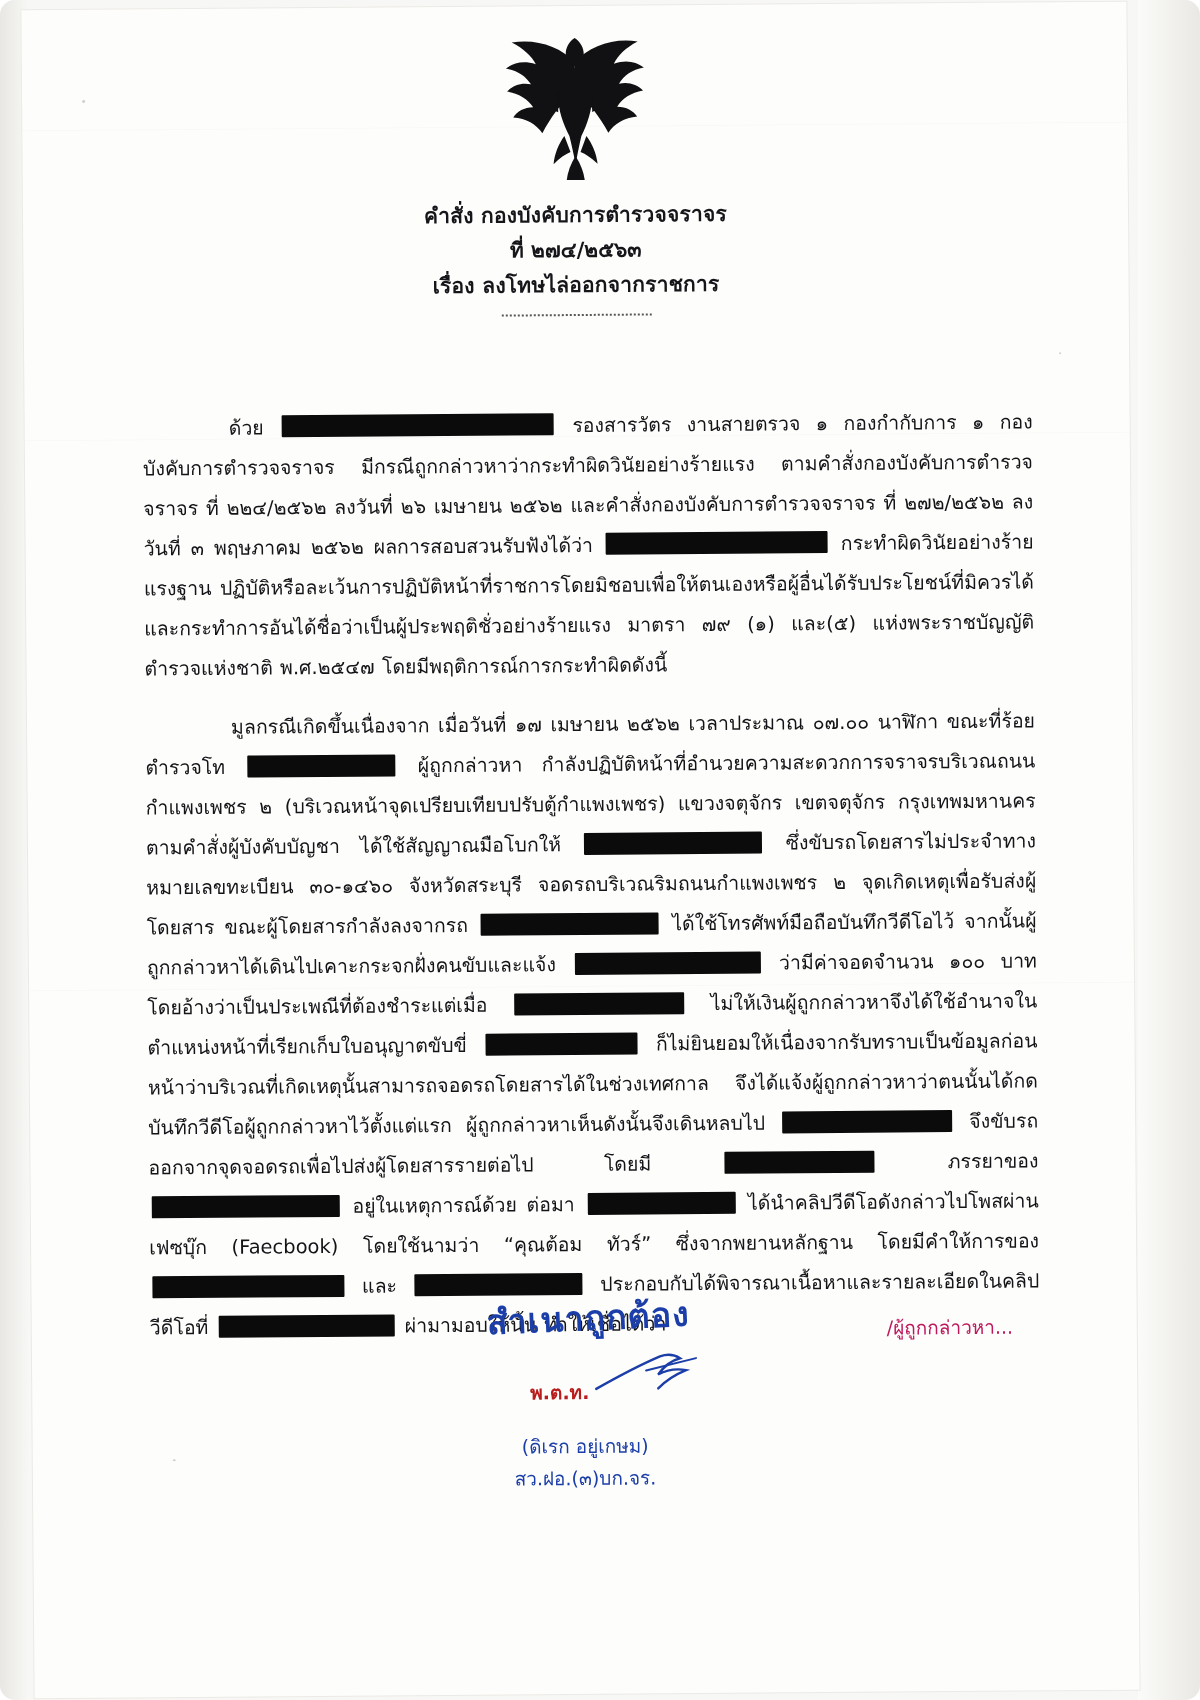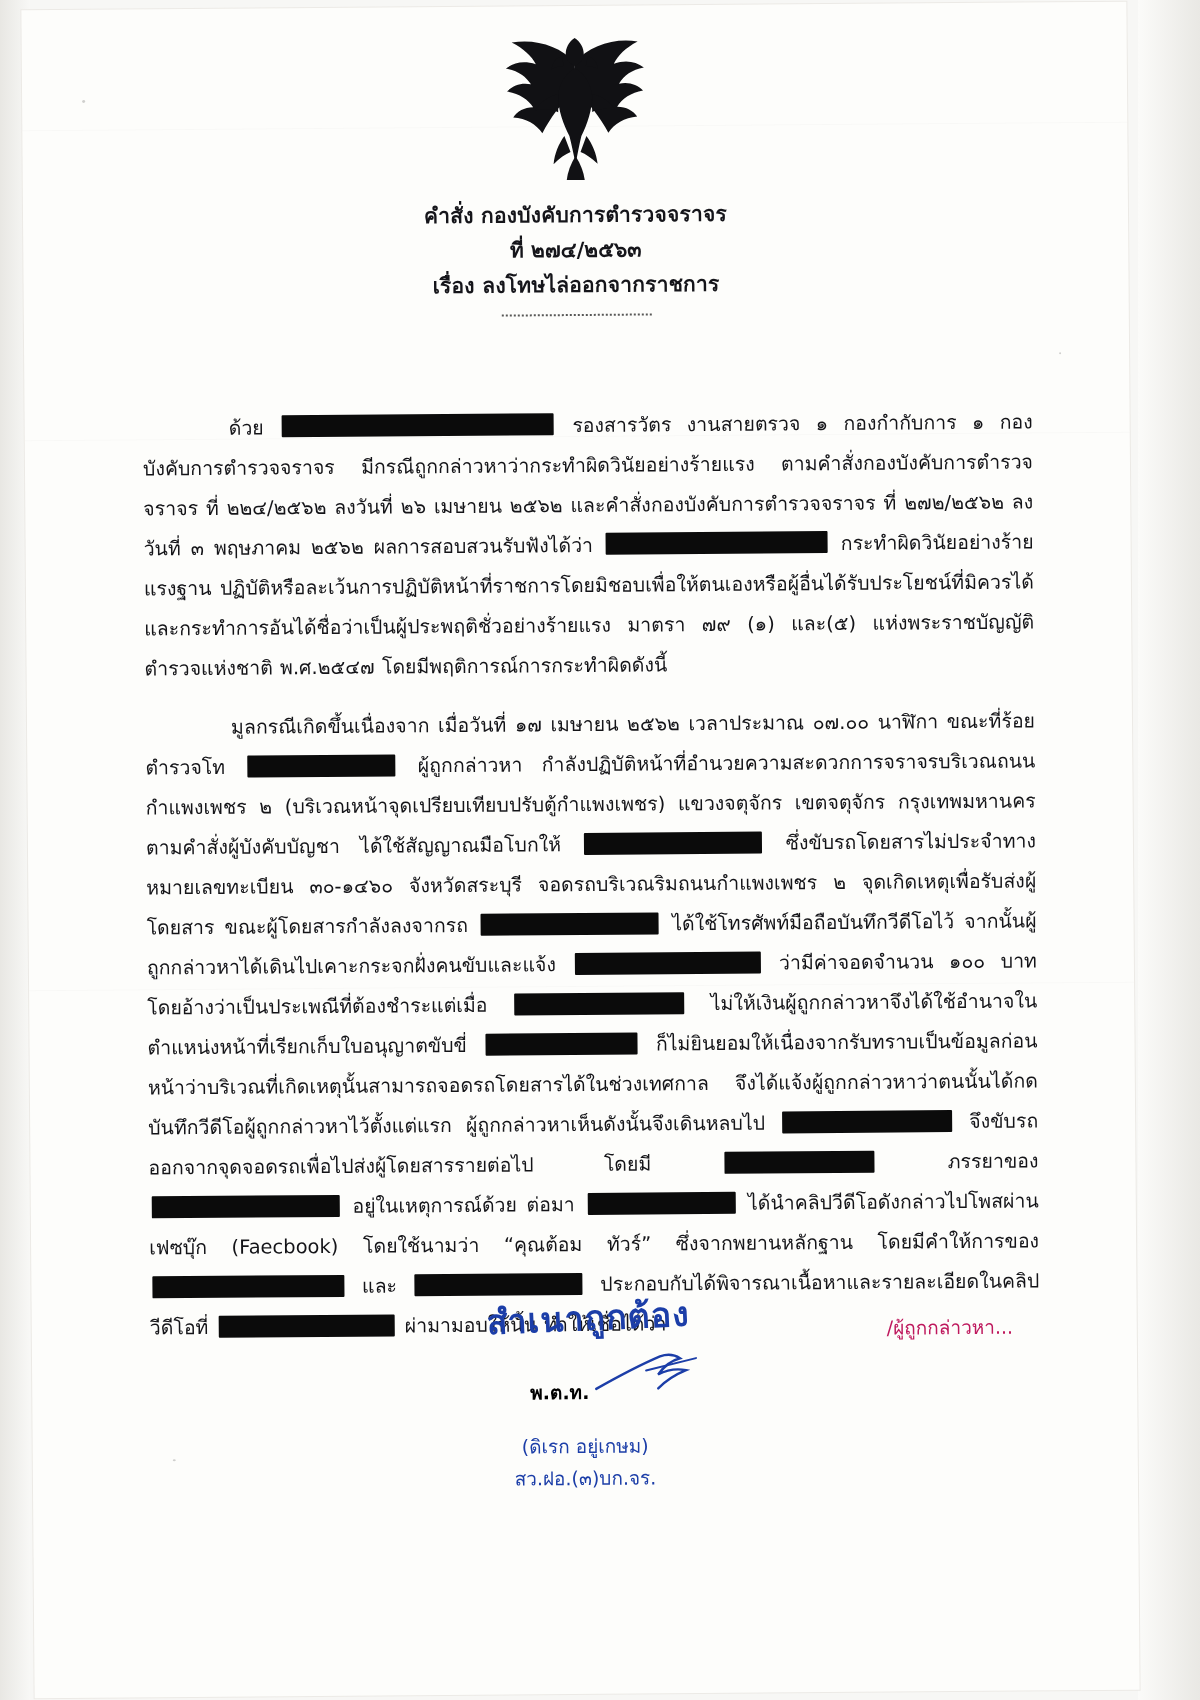--- a/index.html
+++ b/index.html
@@ -14,20 +14,21 @@
     overflow: hidden;
   }
 
   
   #scan-page {
     position: relative;
     width: 1200px;
     height: 1700px;
     background: #f7f7f5;
     overflow: hidden;
+    border-radius: 15px;
   }
   
   #paper-sheet {
     position: absolute;
     left: 28px;
     top: 6px;
     width: 1105px;
     height: 1688px;
     background: #fdfdfb;
     box-shadow: 0 0 0 1px #eceae6;
@@ -175,21 +176,21 @@
     left: 855px;
     top: 24px;
     font-size: 19px;
     color: #be185d;
   }
   #rank-abbrev {
     position: absolute;
     left: 498px;
     top: 86px;
     font-size: 19px;
-    color: #000000;
+    color: #b91c1c;
     font-weight: 600;
   }
   #signature-mark {
     position: absolute;
     left: 560px;
     top: 58px;
     width: 110px;
     height: 48px;
   }
   #signer-name {

